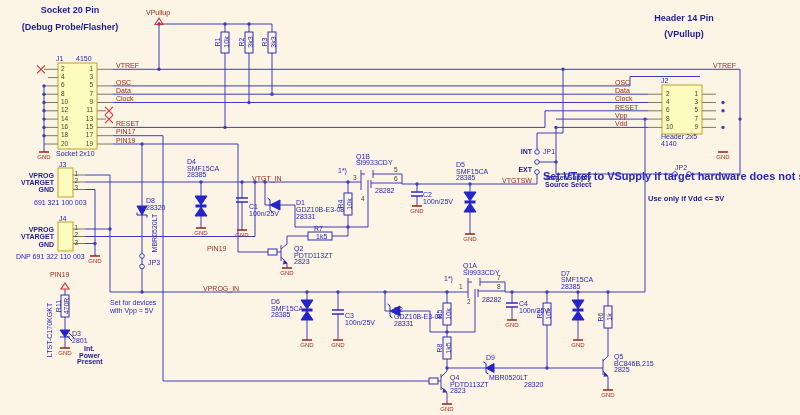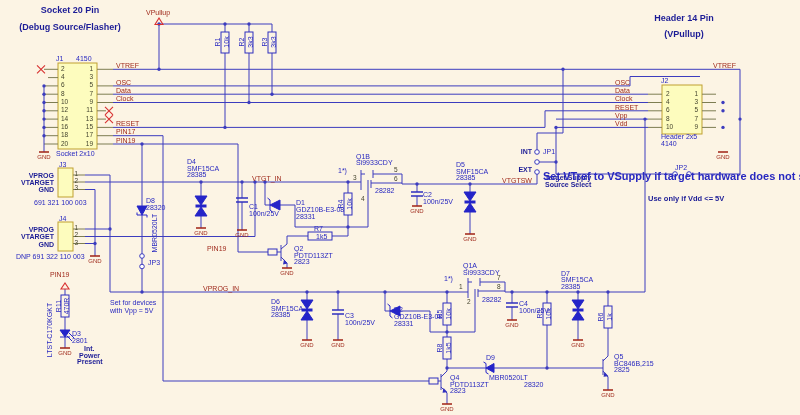--- a/index.html
+++ b/index.html
@@ -223,21 +223,21 @@
     <circle cx="537" cy="162" r="2.3"></circle>
     <circle cx="537" cy="172" r="2.3"></circle>
     <circle cx="675" cy="174" r="2.3"></circle>
     <circle cx="689" cy="174" r="2.3"></circle>
     <circle cx="142" cy="256" r="2.3"></circle>
     <circle cx="142" cy="266.5" r="2.3"></circle>
   </g>
 </svg>
 
 <div class="lb t" style="left:25px;top:6px;width:90px;">Socket 20 Pin</div>
-<div class="lb t" style="left:10px;top:23px;width:120px;">(Debug Source/Flasher)</div>
+<div class="lb t" style="left:10px;top:23px;width:120px;">(Debug Probe/Flasher)</div>
 <div class="lb t" style="left:645px;top:14px;width:78px;">Header 14 Pin</div>
 <div class="lb t" style="left:645px;top:30px;width:78px;">(VPullup)</div>
 
 <div class="lb n" style="left:146px;top:9px;">VPullup</div>
 <div class="lb n" style="left:116px;top:61.5px;">VTREF</div>
 <div class="lb n" style="left:116px;top:78.5px;">OSC</div>
 <div class="lb n" style="left:116px;top:86.5px;">Data</div>
 <div class="lb n" style="left:116px;top:94.5px;">Clock</div>
 <div class="lb n" style="left:116px;top:119.5px;">RESET</div>
 <div class="lb n" style="left:116px;top:128px;">PIN17</div>

